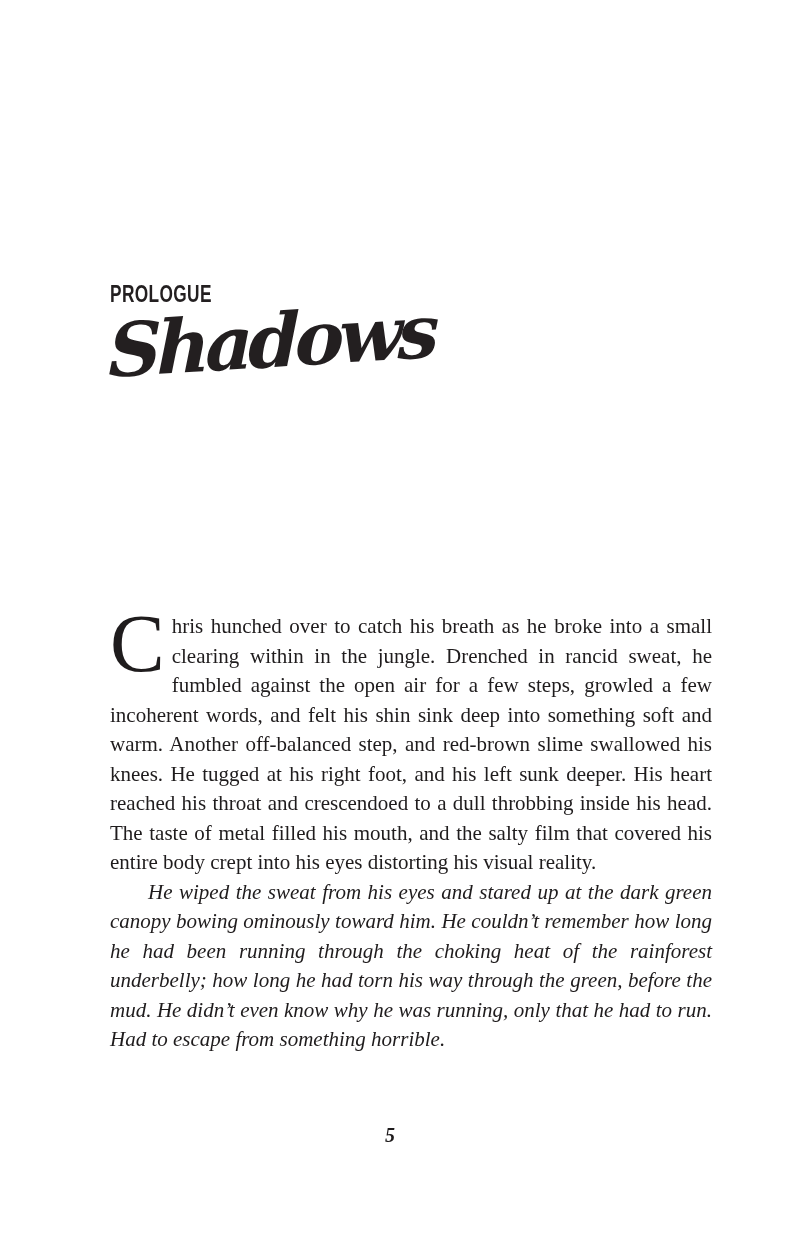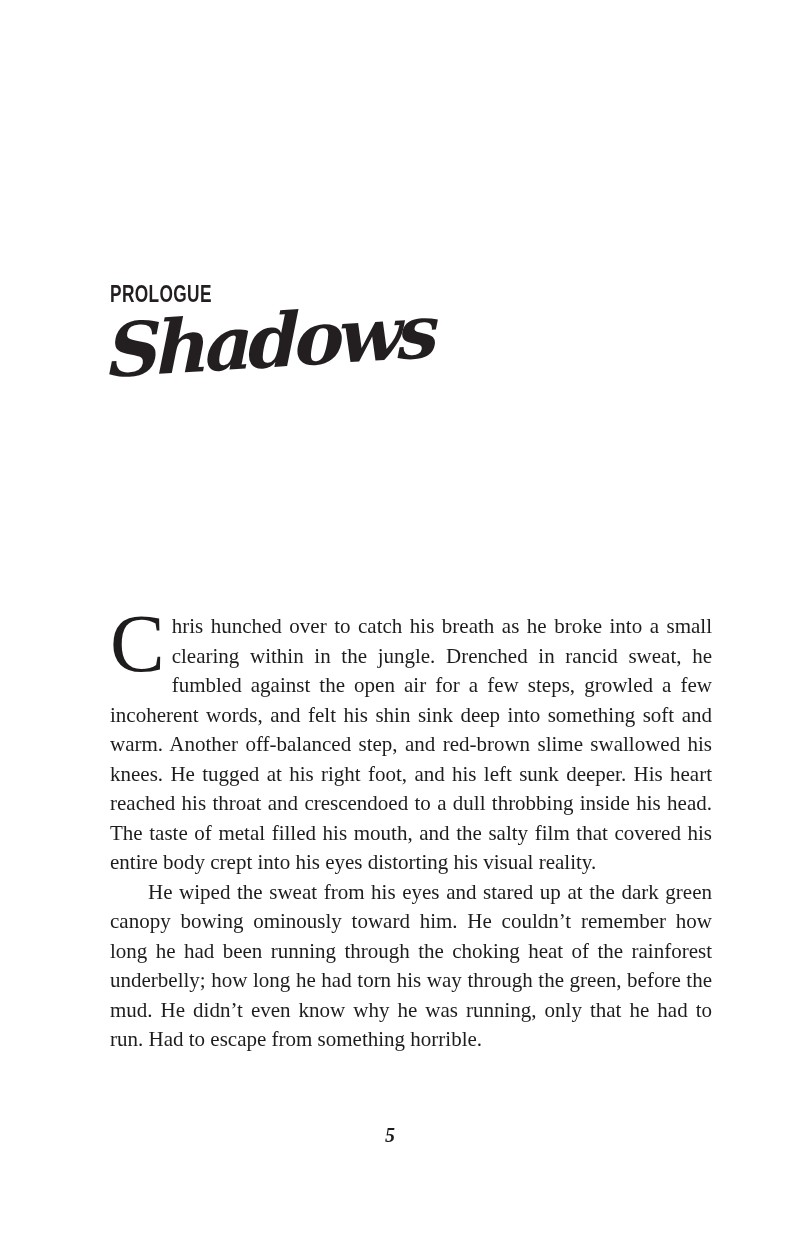--- a/index.html
+++ b/index.html
@@ -62,20 +62,21 @@
     float: left;
     font-size: 82px;
     line-height: 59px;
     height: 59px;
     padding-right: 7px;
     padding-top: 2px;
     color: #1f1c1d;
   }
   .para-indent {
     text-indent: 38px;
+    font-style: italic;
   }
   .page-number {
     position: absolute;
     left: 110px;
     top: 1124px;
     width: 560px;
     text-align: center;
     font-style: italic;
     font-weight: 700;
     font-size: 20px;

